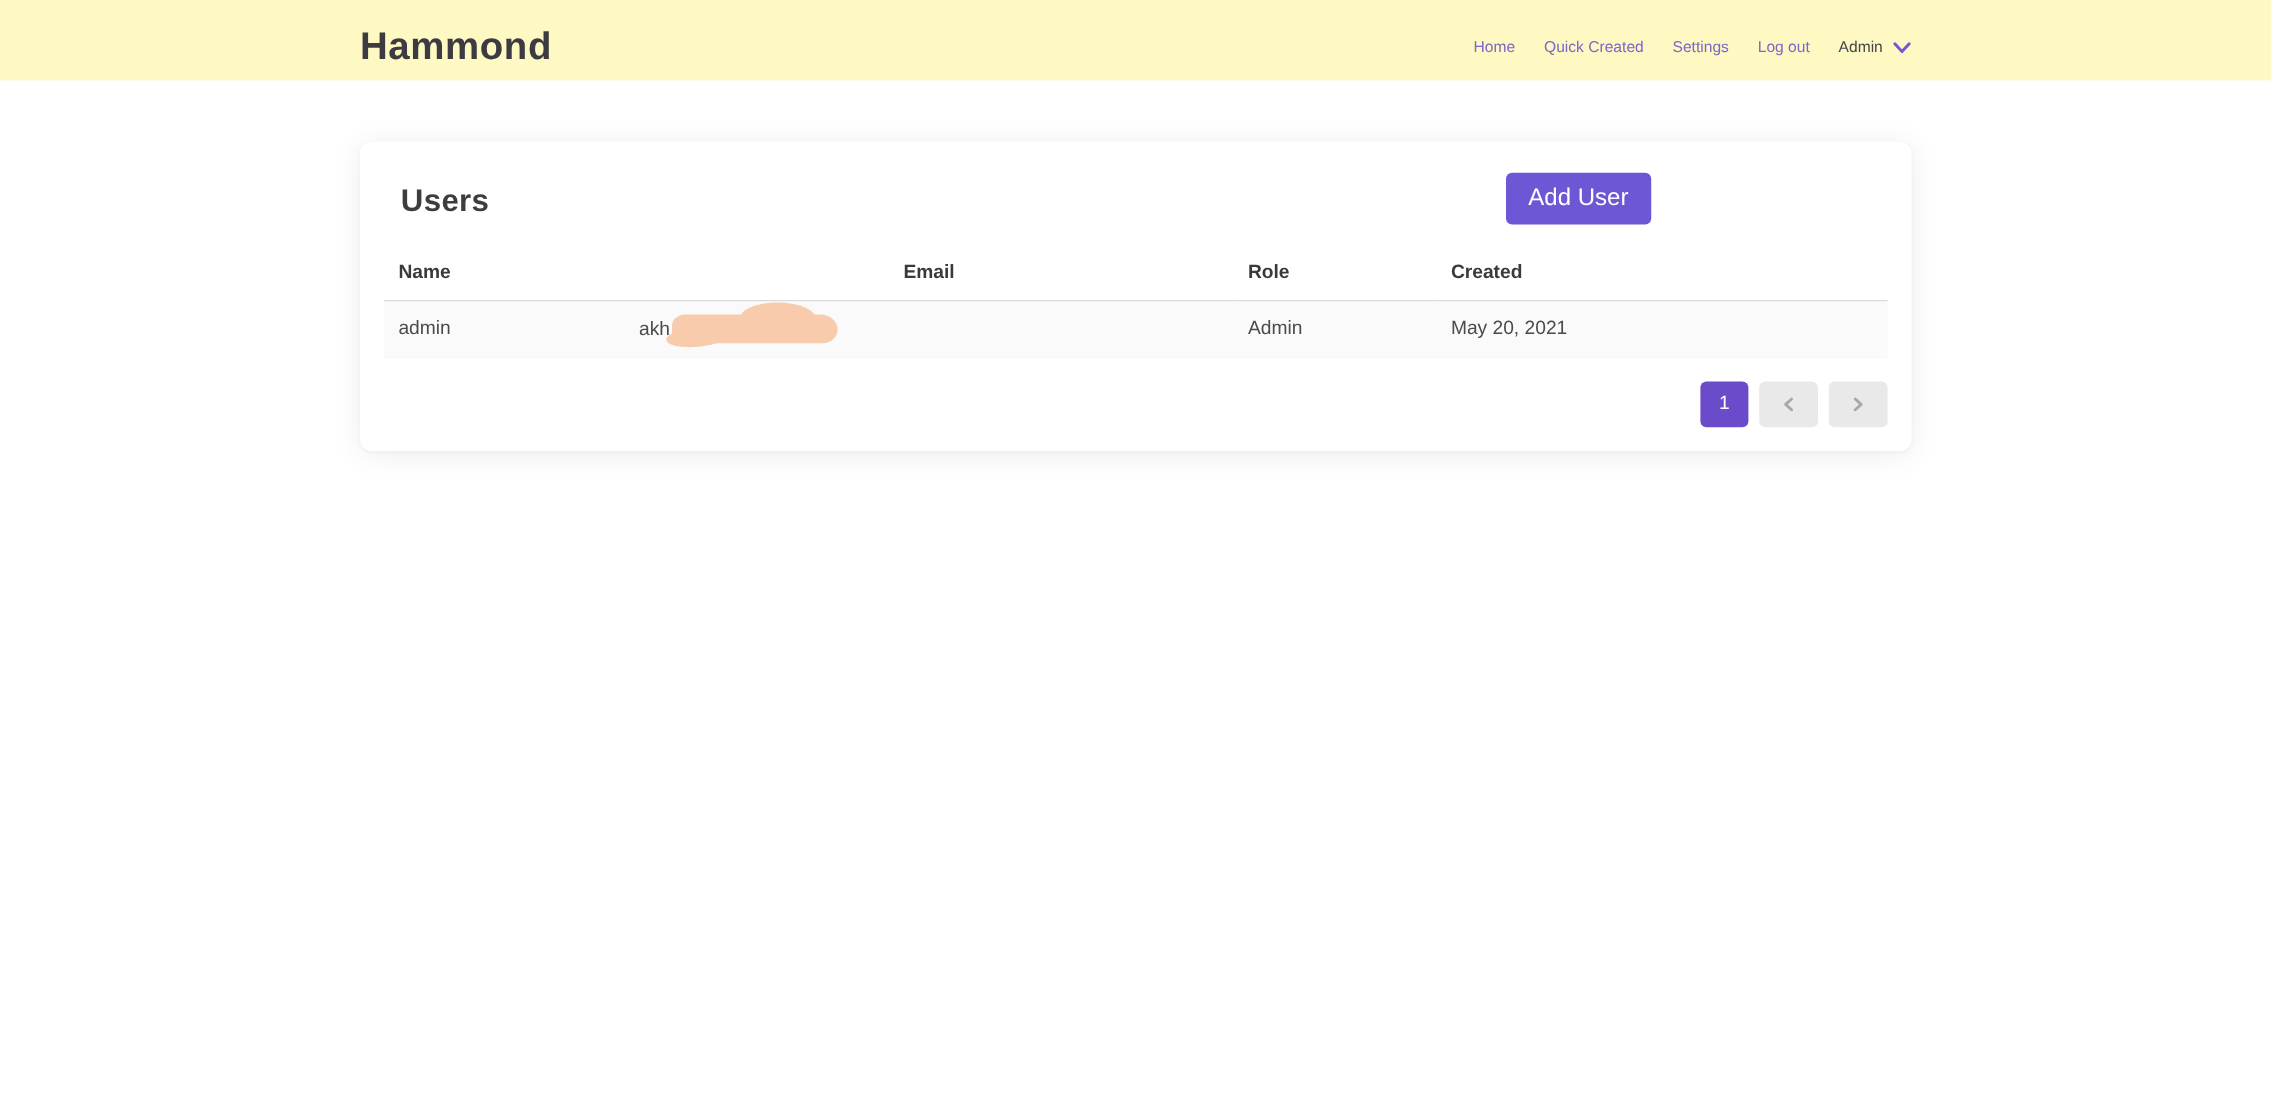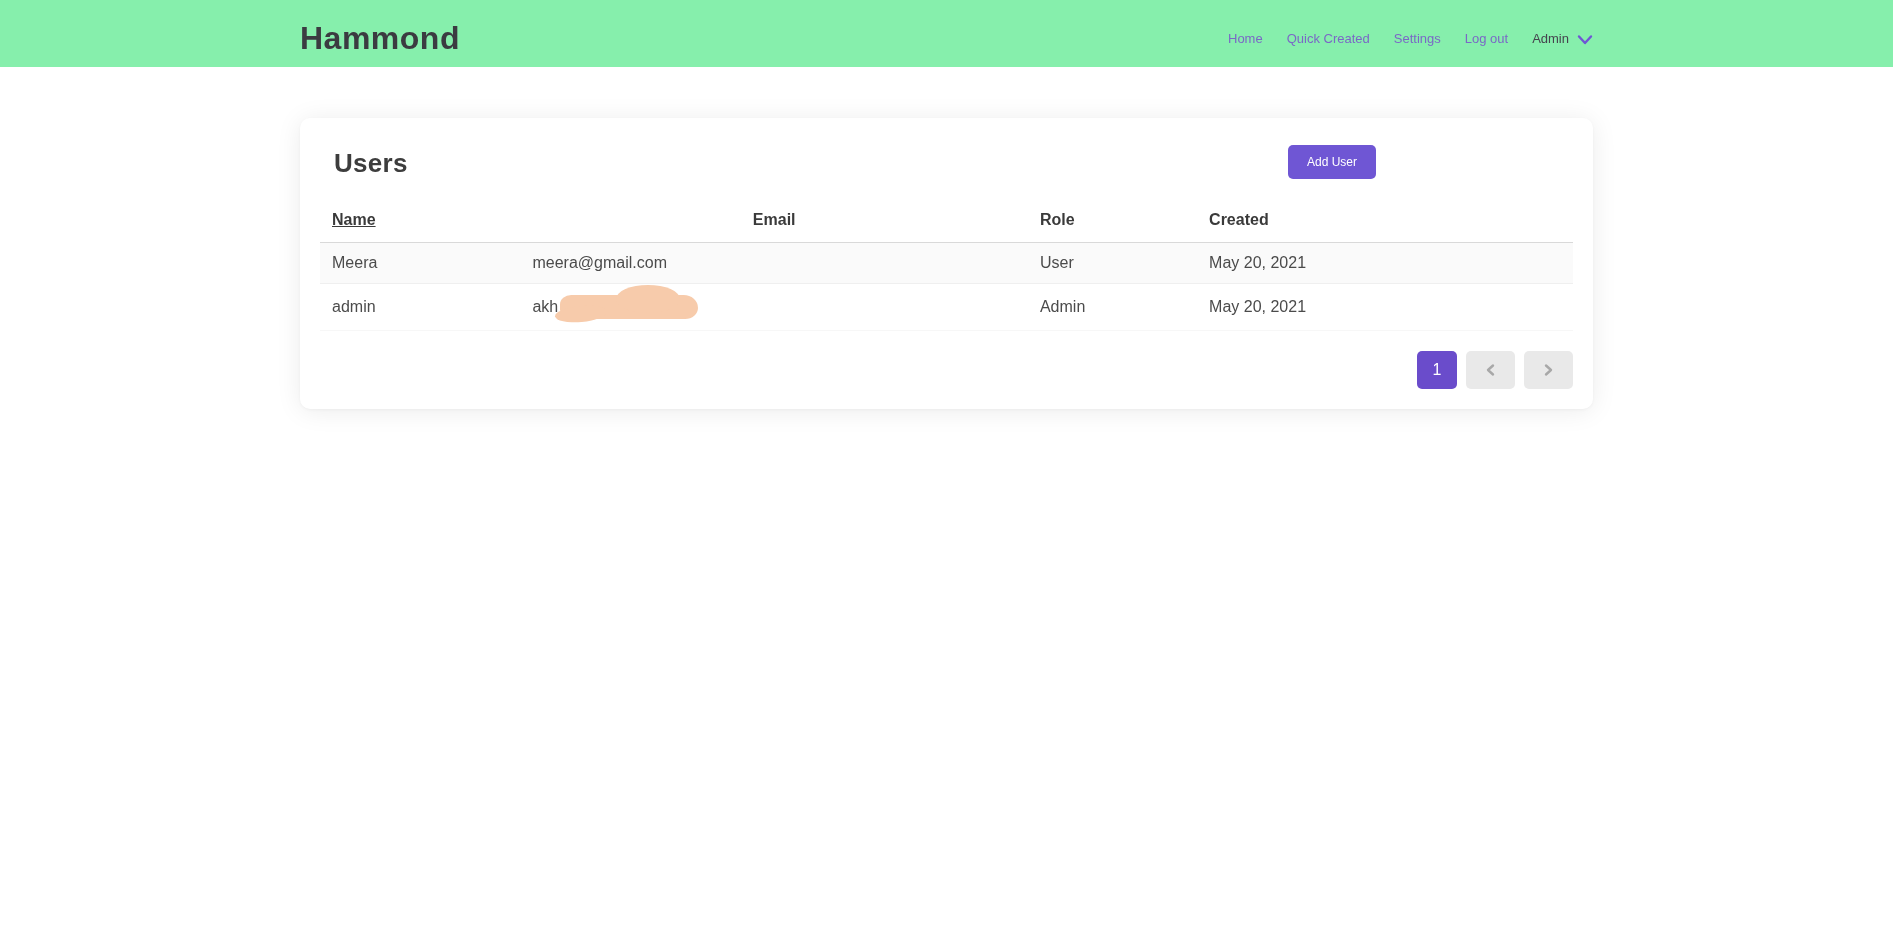--- a/index.html
+++ b/index.html
@@ -15,21 +15,21 @@
   body{
     width:1893px;height:933px;
     background:#ffffff;
     font-family:"Liberation Sans","DejaVu Sans",sans-serif;
     color:var(--text-body);
     overflow:hidden;
   }
   .container{width:1293px;margin:0 auto;}
 
   
-  header{padding:20px 0 10px;background:#86efac;text-align:right;}
+  header{padding:20px 0 10px;background:#fef9c3;text-align:right;}
   .header-inner{display:flex;align-items:center;justify-content:space-between;}
   .brand{
     font-size:32px;font-weight:800;letter-spacing:.5px;
     color:var(--text-dark);text-decoration:none;cursor:pointer;
   }
   nav{display:flex;align-items:center;gap:24px;font-size:13px;}
   nav a{color:var(--nav-link);text-decoration:none;cursor:pointer;}
   .user-menu{display:flex;align-items:center;gap:8px;cursor:pointer;color:#45434e;}
   .user-menu svg{display:block;margin-top:2px;}
 
@@ -39,37 +39,37 @@
     background:#fff;border-radius:10px;
     box-shadow:0 2px 26px rgba(0,0,0,.08),0 1px 3px rgba(0,0,0,.04);
     padding:26px 20px 20px;
   }
   .card-head{display:flex;align-items:center;justify-content:space-between;}
   .card-title{
     margin:4px 0 0 14px;font-size:26px;font-weight:700;color:#3d3d3d;letter-spacing:.3px;
   }
   .btn-primary{
     background:var(--accent);color:#fff;border:none;border-radius:5px;
-    font-size:12px;font-family:inherit;padding:10px 19px;cursor:pointer;
+    font-size:20px;font-family:inherit;padding:10px 19px;cursor:pointer;
     margin-right:197px;
   }
 
   
   table{width:100%;border-collapse:collapse;margin-top:22px;}
   th{
     text-align:left;font-size:16px;font-weight:700;color:#3a3a3a;
     padding:10px 12px 13px;border-bottom:1px solid #d9d9d9;
   }
   td{
     font-size:16px;color:var(--text-body);
     padding:11px 12px;border-bottom:1px solid #efefef;
   }
   tbody tr:nth-child(odd){background:#fafafa;}
   tbody tr:last-child td{border-bottom:1px solid #f7f7f7;}
-  .col-name{width:16%;text-decoration:underline;}
+  .col-name{width:16%;}
   .col-email{width:40.5%;text-align:center;}
   .col-role{width:13.5%;}
   .col-created{width:30%;}
 
   
   .redaction{
     position:relative;display:inline-block;
     width:138px;height:24px;margin-left:2px;vertical-align:-7px;
     background:var(--redaction);
     border-radius:14px 18px 16px 12px / 12px 16px 14px 12px;
@@ -128,26 +128,20 @@
         <thead>
           <tr>
             <th class="col-name">Name</th>
             <th class="col-email">Email</th>
             <th class="col-role">Role</th>
             <th class="col-created">Created</th>
           </tr>
         </thead>
         <tbody>
           <tr>
-            <td>Meera</td>
-            <td>meera@gmail.com</td>
-            <td>User</td>
-            <td>May 20, 2021</td>
-          </tr>
-          <tr>
             <td>admin</td>
             <td>
               <span>akh</span><span class="redaction"></span>
             </td>
             <td>Admin</td>
             <td>May 20, 2021</td>
           </tr>
         </tbody>
       </table>
 

